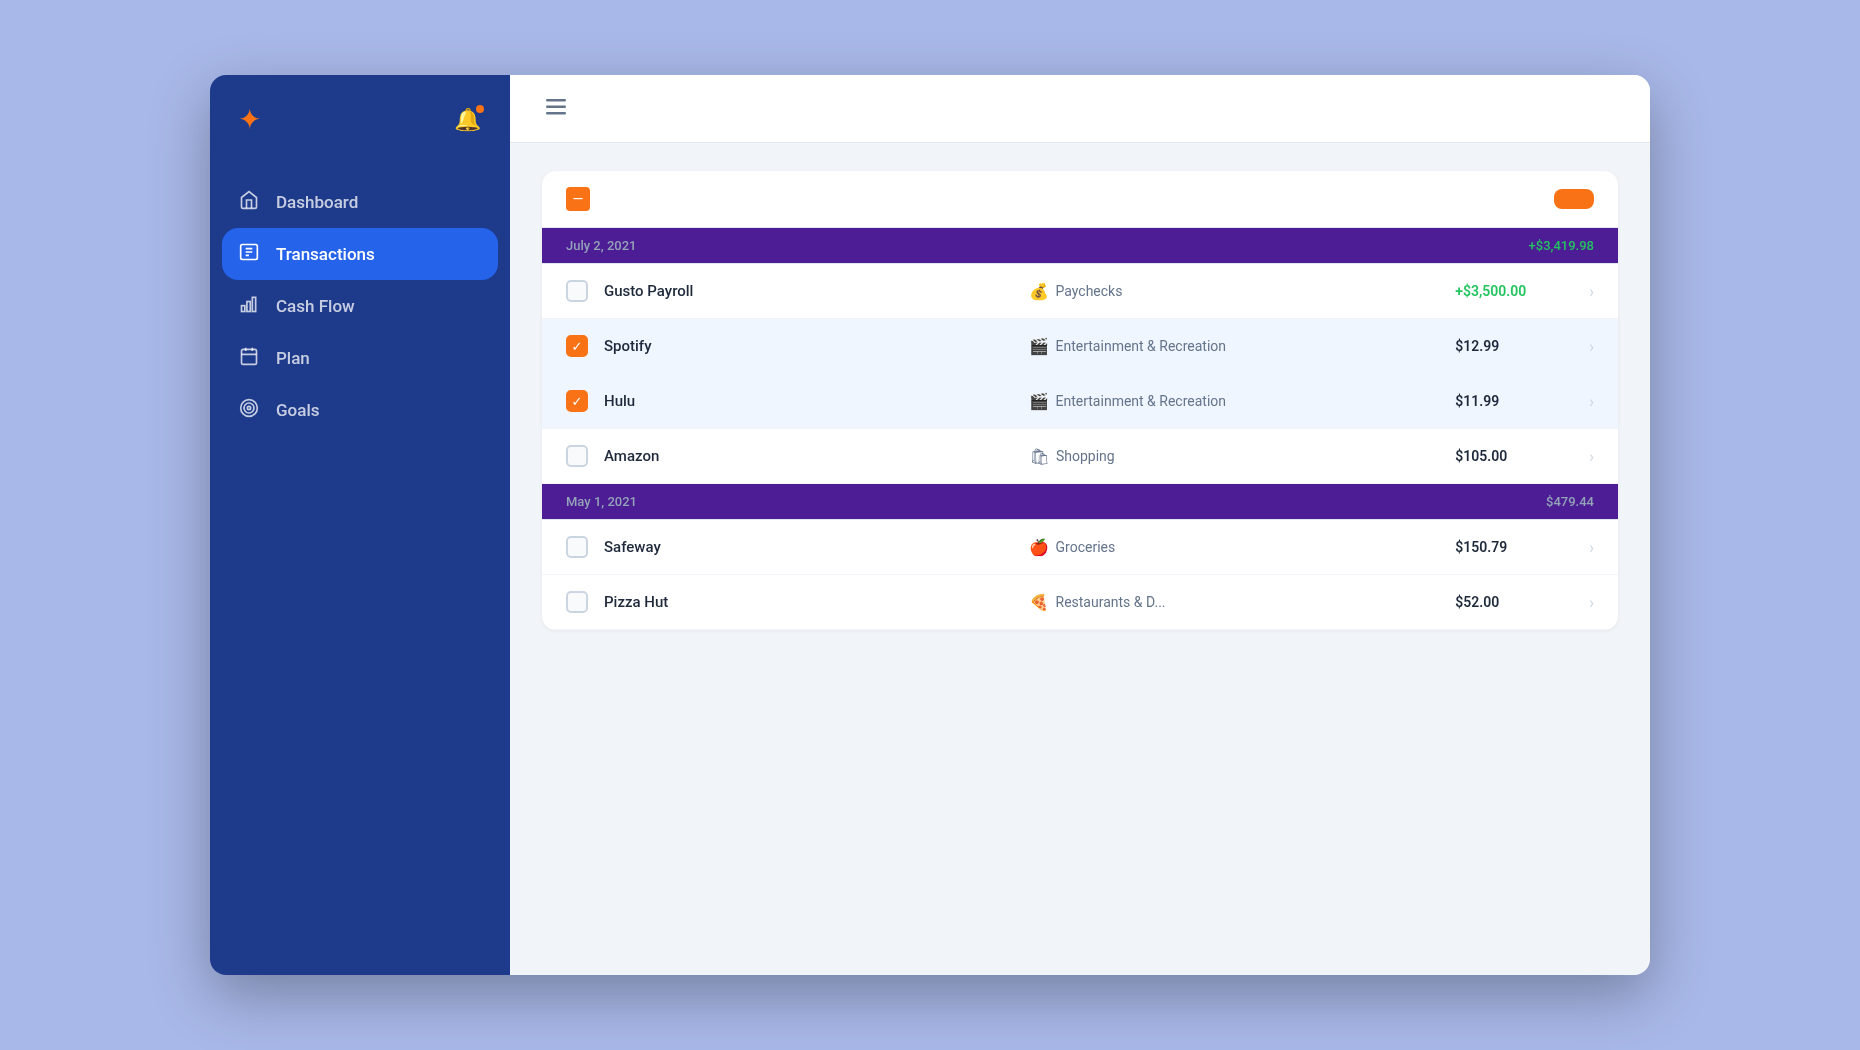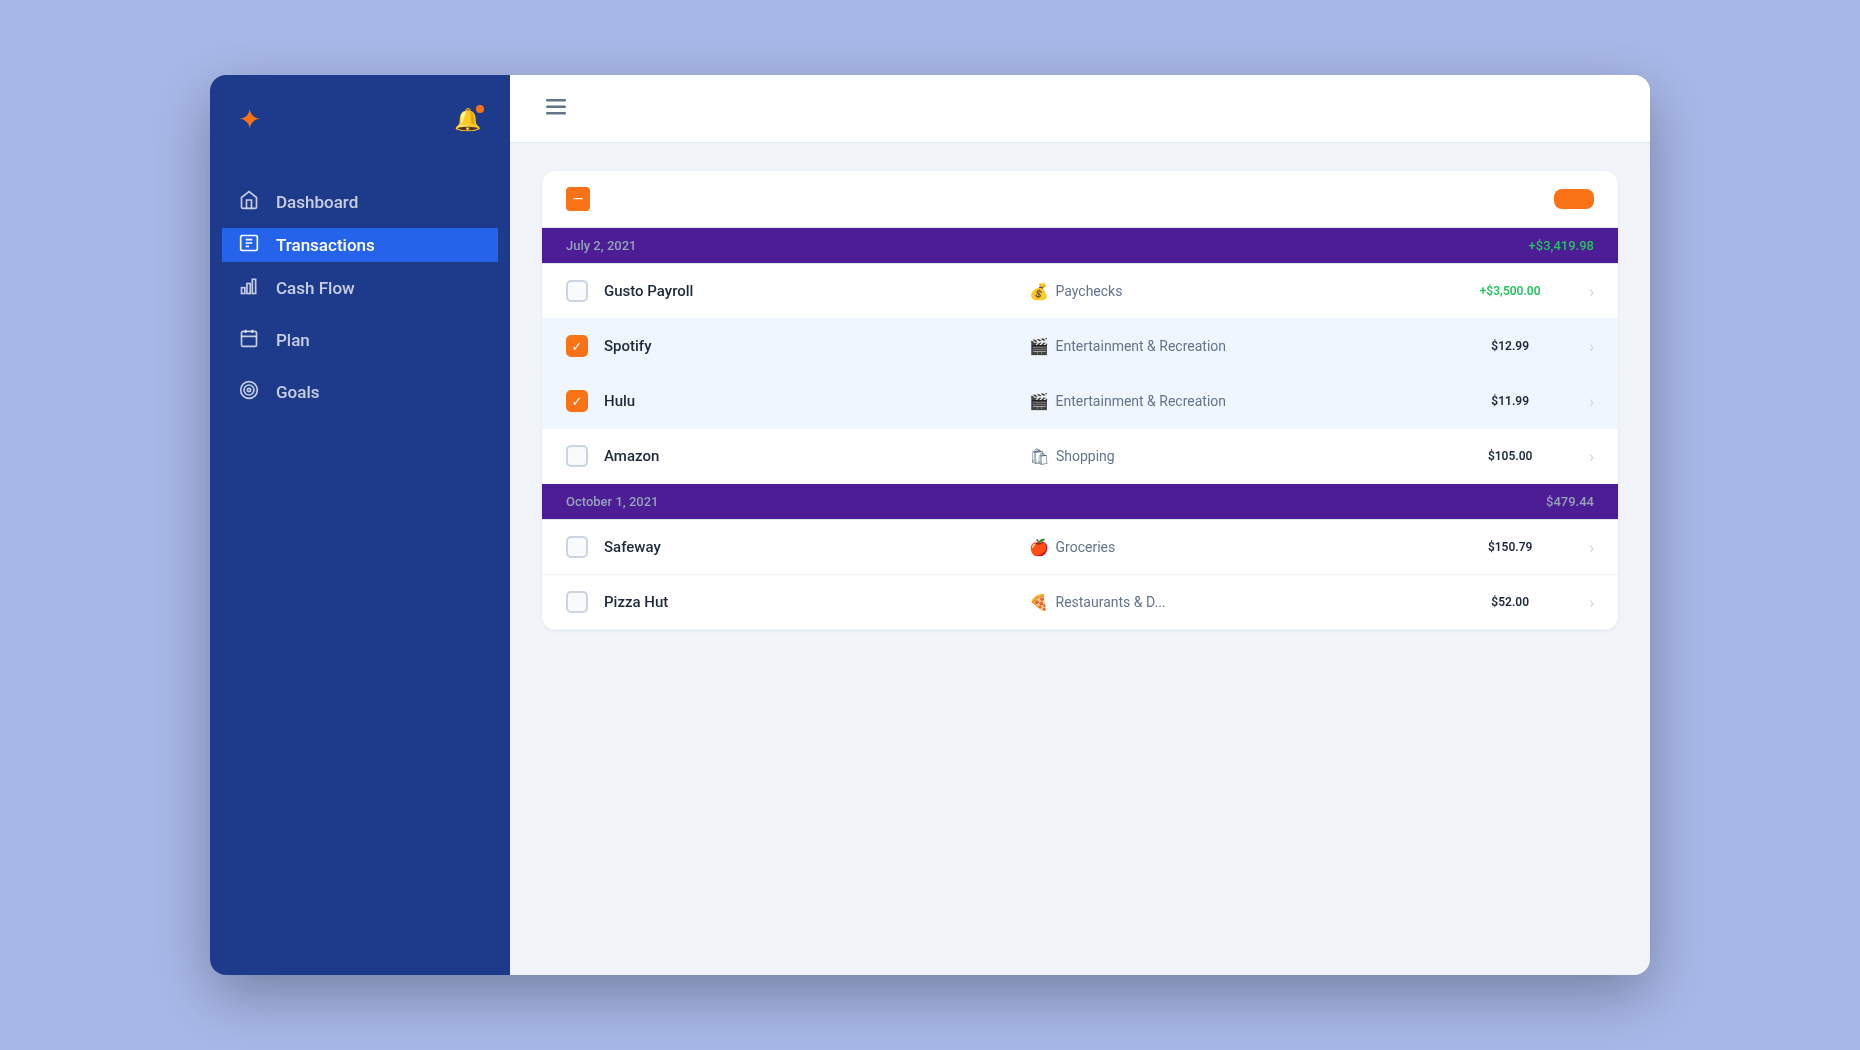--- a/index.html
+++ b/index.html
@@ -82,23 +82,23 @@
       font-size: 17px;
       font-weight: 500;
       cursor: pointer;
       border-radius: 0;
       transition: background 0.15s;
       text-decoration: none;
     }
     .nav-item.active {
       background: #2563eb;
       color: white;
-      border-radius: 0;
+      border-radius: 16px;
       margin: 0 12px;
-      padding: 5px 16px;
+      padding: 14px 16px;
     }
     .nav-item .nav-icon {
       font-size: 18px;
       width: 22px;
       text-align: center;
       flex-shrink: 0;
     }
     .nav-item .nav-label {
       font-size: 17px;
       text-align: center;
@@ -252,25 +252,25 @@
     }
     .tx-category {
       font-size: 14px;
       color: #64748b;
       flex: 1;
       display: flex;
       align-items: center;
       gap: 6px;
     }
     .tx-amount {
-      font-size: 12px;
+      font-size: 14px;
       font-weight: 600;
       color: #1e293b;
       min-width: 110px;
-      text-align: center;
+      text-align: left;
     }
     .tx-amount.positive {
       color: #22c55e;
     }
     .chevron-icon {
       color: #cbd5e1;
       font-size: 16px;
       margin-left: 8px;
     }
     .emoji {
@@ -398,21 +398,21 @@
       <div class="checkbox"></div>
       <span class="tx-name">Amazon</span>
       <span class="tx-category">
         <span class="emoji">🛍</span>
         Shopping
       </span>
       <span class="tx-amount">$105.00</span>
       <span class="chevron-icon">›</span>
     </div>
             <div class="date-row">
-    <span class="date-label">October 1, 2021</span>
+    <span class="date-label">May 1, 2021</span>
     <span class="date-total">$479.44</span>
   </div>
             <div class="transaction-row">
       <div class="checkbox"></div>
       <span class="tx-name">Safeway</span>
       <span class="tx-category">
         <span class="emoji">🍎</span>
         Groceries
       </span>
       <span class="tx-amount">$150.79</span>

